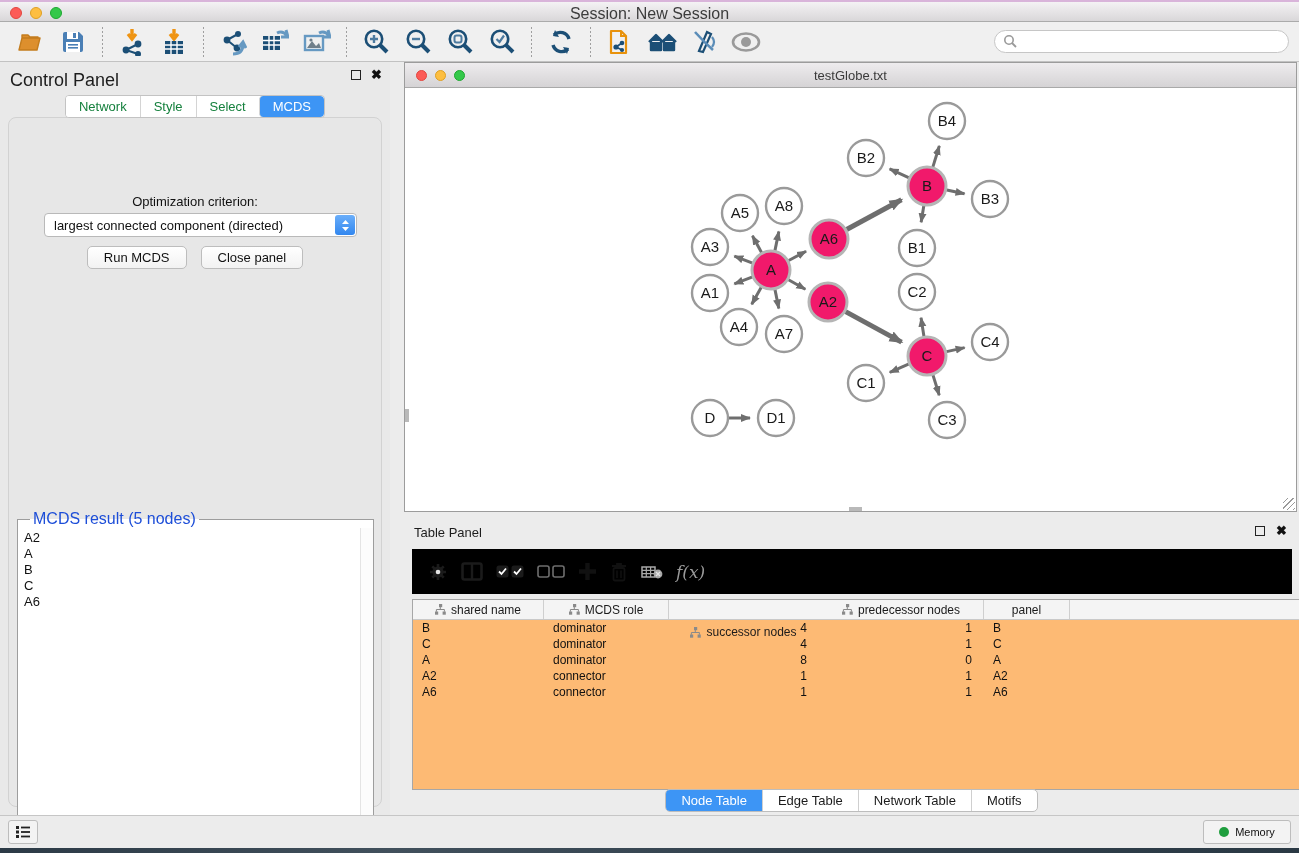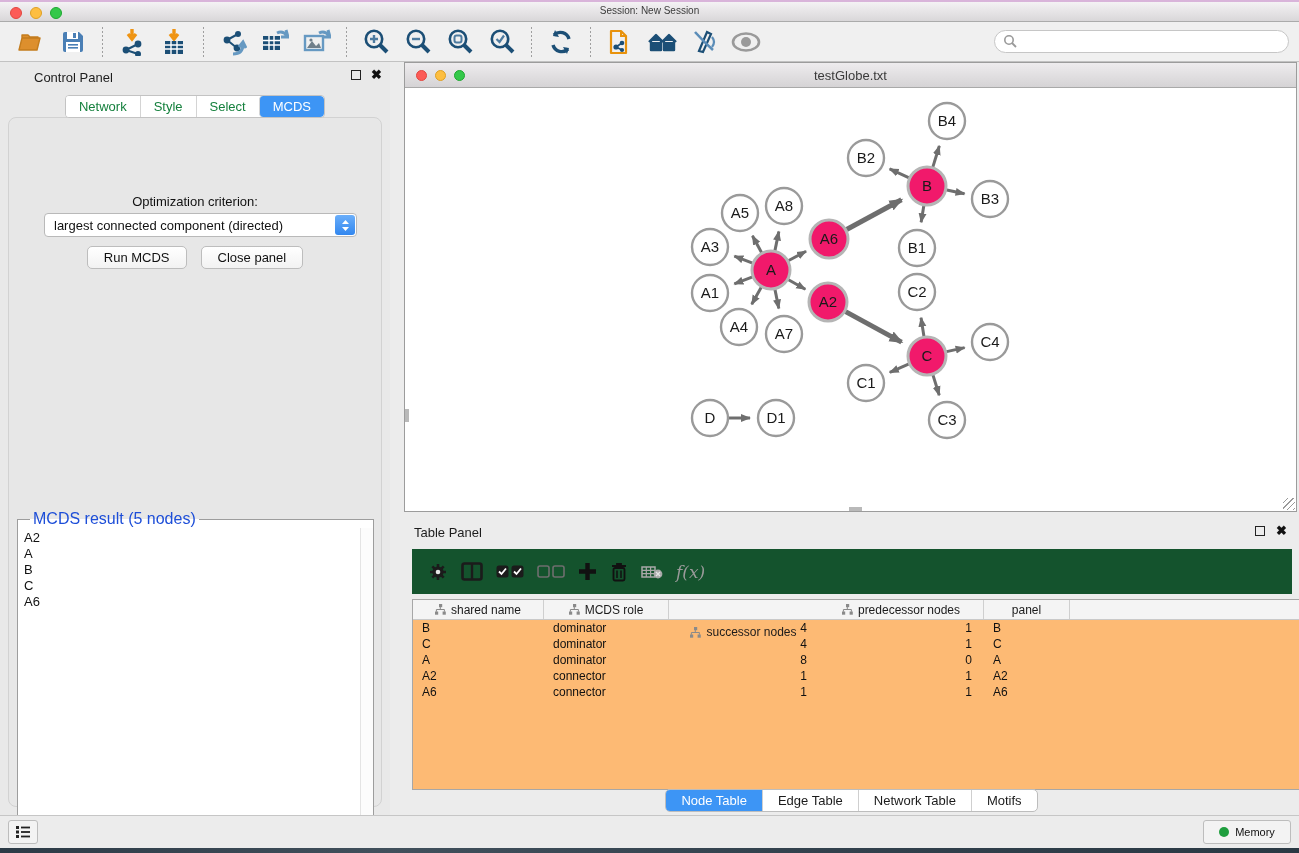--- a/index.html
+++ b/index.html
@@ -10,21 +10,21 @@
     -webkit-font-smoothing:antialiased;
   }
   
   .titlebar {
     position:absolute; left:0; top:0; width:1299px; height:22px;
     background:linear-gradient(#f4f2f4,#d9d7d9);
     border-top:2px solid #d9b4da; border-bottom:1px solid #ababab;
   }
   .titlebar .title {
     position:absolute; left:0; right:0; top:3px; text-align:center;
-    font-size:10px; color:#3c3c3c;
+    font-size:16px; color:#3c3c3c;
   }
   .lights { position:absolute; left:10px; top:5px; display:flex; gap:8px; }
   .light { width:12px; height:12px; border-radius:50%; }
   .light.red { background:#fc5b57; border:1px solid #e2463f; }
   .light.yellow { background:#fdbe41; border:1px solid #dfa023; }
   .light.green { background:#34c84a; border:1px solid #1da830; }
   
   .toolbar {
     position:absolute; left:0; top:22px; width:1299px; height:40px;
     background:#f0f0f0; border-bottom:1px solid #c2c2c2;
@@ -33,21 +33,21 @@
   .tb-icon { width:30px; height:30px; display:flex; align-items:center; justify-content:center; margin:0 6px; }
   .tb-sep { width:1px; height:30px; margin:0 8px; background-image:linear-gradient(#9f9f9f 40%, transparent 40%); background-size:1px 4px; }
   .search-field {
     position:absolute; right:10px; top:8px; width:295px; height:23px;
     background:#fff; border:1px solid #c6c6c6; border-radius:12px;
     display:flex; align-items:center; padding-left:8px; color:#999;
   }
   
   .control-panel { position:absolute; left:0; top:62px; width:390px; height:753px; background:#e9e9e9; }
   .cp-header { position:absolute; left:0; top:0; width:100%; height:28px; }
-  .cp-title { position:absolute; left:10px; top:8px; font-size:13px; color:#1d1d1d;margin-left:24px; }
+  .cp-title { position:absolute; left:10px; top:8px; font-size:18px; color:#1d1d1d; }
   .panel-btns { position:absolute; right:8px; top:8px; display:flex; gap:10px; align-items:center; }
   .float-box { width:10px; height:10px; border:1.5px solid #222; }
   .close-x { font-size:13px; font-weight:bold; color:#111; line-height:10px; }
   .cp-tabs { position:absolute; left:0; top:33px; width:100%; display:flex; justify-content:center; z-index:3; }
   .tabgroup { display:flex; border:1px solid #c3c3c3; border-radius:4px; overflow:hidden; background:#fff; box-shadow:0 0 0 1px rgba(255,255,255,.4) inset; }
   .tabgroup .tab { padding:3px 13px; font-size:13px; color:#15803d; background:#fff; border-left:1px solid #d4d4d4; }
   .tabgroup .tab:first-child { border-left:none; }
   .tabgroup .tab.sel { background:#3d95f5; color:#fff; border-radius:4px; }
   .cp-inner {
     position:absolute; left:8px; right:8px; top:55px; height:690px;
@@ -93,21 +93,21 @@
   .nub-bottom { position:absolute; left:444px; bottom:0px; width:13px; height:4px; background:#b9b9b9; }
   .resize-corner {
     position:absolute; right:1px; bottom:1px; width:12px; height:12px;
     background:repeating-linear-gradient(135deg, transparent 0 3px, #9a9a9a 3px 4px);
   }
   
   .table-panel { position:absolute; left:404px; top:518px; width:895px; height:297px; background:#ececec; }
   .tp-title { position:absolute; left:10px; top:7px; font-size:13px; color:#1d1d1d; }
   .tp-btns { position:absolute; right:12px; top:8px; display:flex; gap:11px; align-items:center; }
   .tp-toolbar {
-    position:absolute; left:8px; top:31px; width:880px; height:45px; background:#14532d;
+    position:absolute; left:8px; top:31px; width:880px; height:45px; background:#000000;
     display:flex; align-items:center; padding-left:16px; gap:13px;
   }
   .tp-icon { display:flex; align-items:center; justify-content:center; }
   .fx { font-family:"DejaVu Serif", serif; font-style:italic; font-size:17px; color:#9a9a9a; }
   .data-table {
     position:absolute; left:8px; top:81px; width:952px; height:191px;
     background:#fdba74; border:1px solid #a7a7a7;
   }
   .dt-header { display:flex; height:20px; background:#f4f4f4; border-bottom:1px solid #c9c9c9; }
   .dt-h { display:flex; align-items:center; justify-content:center; gap:5px; font-size:12px; color:#1b1b1b; border-right:1px solid #cfcfcf; }

